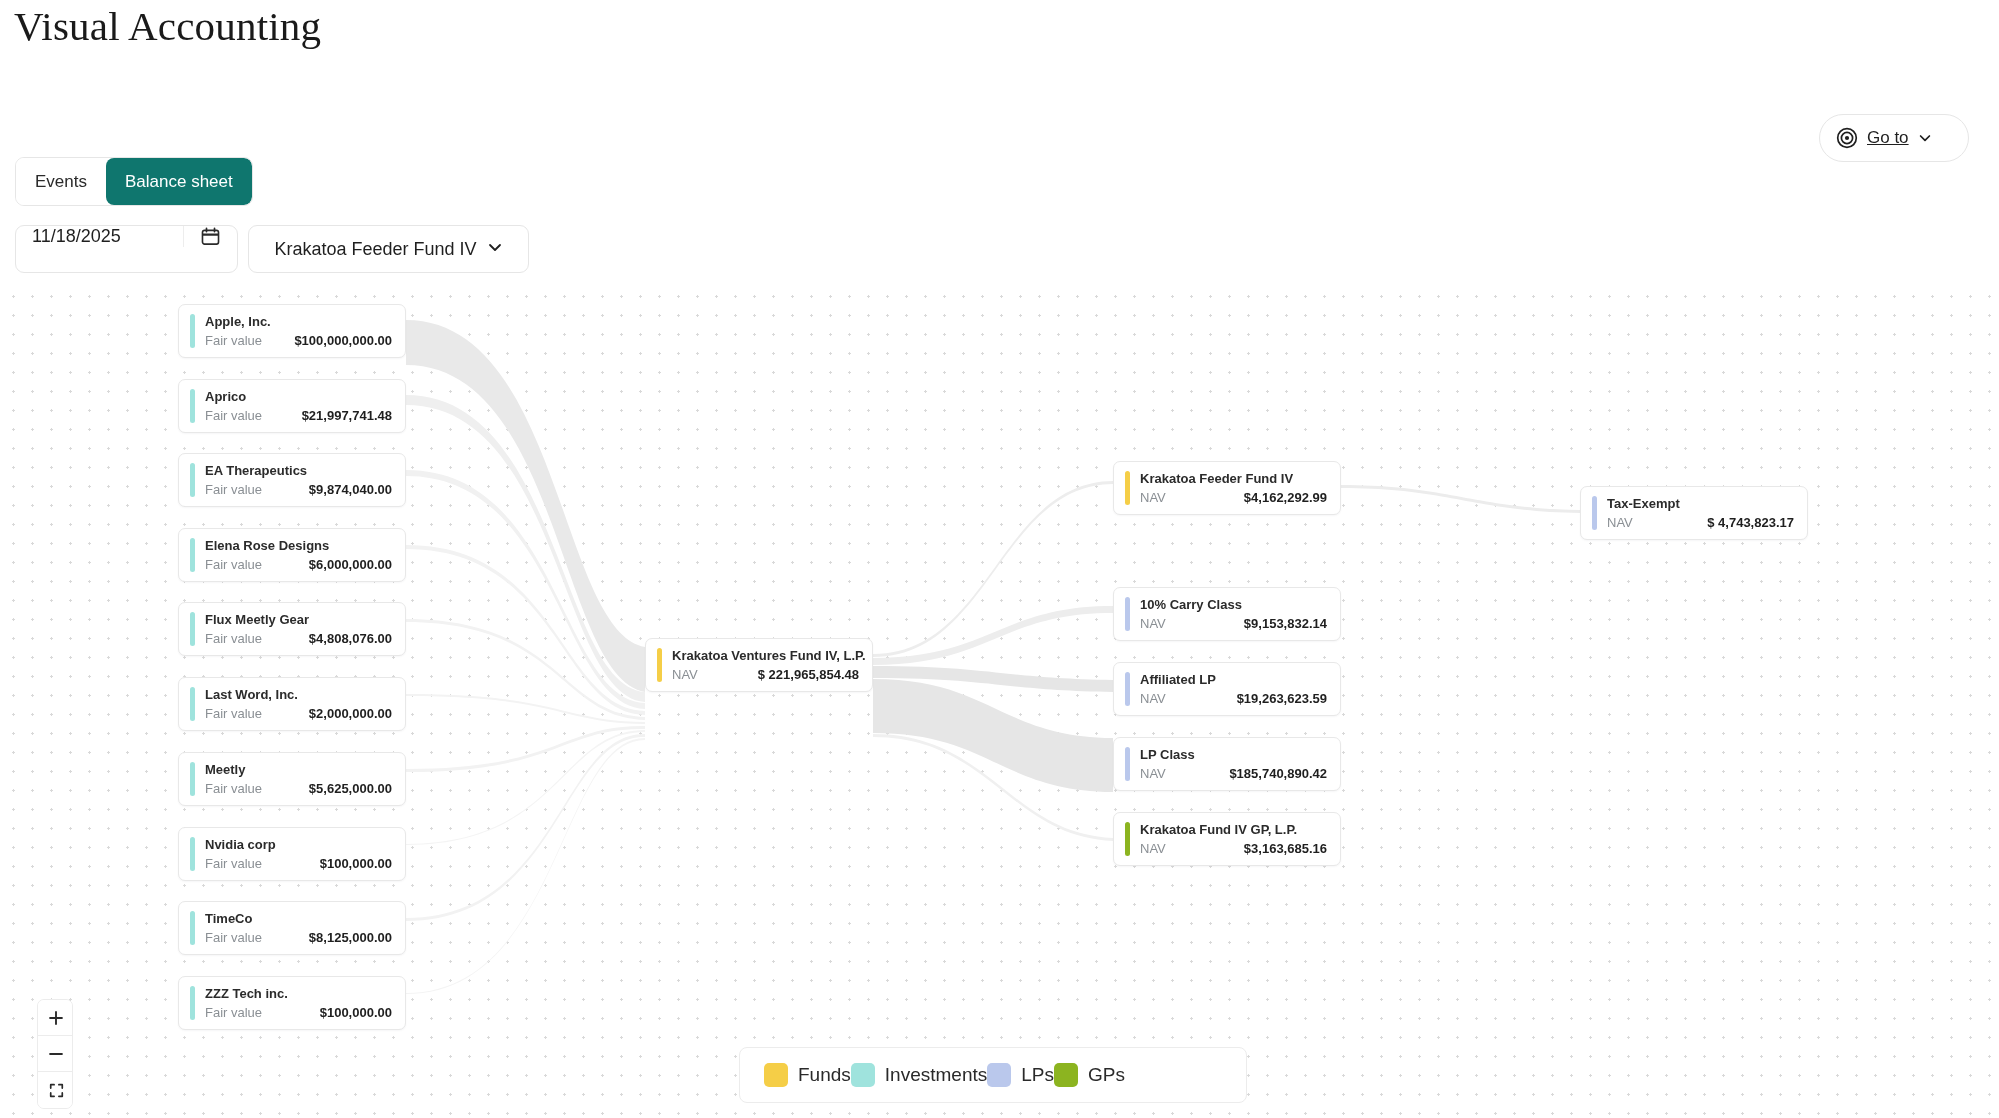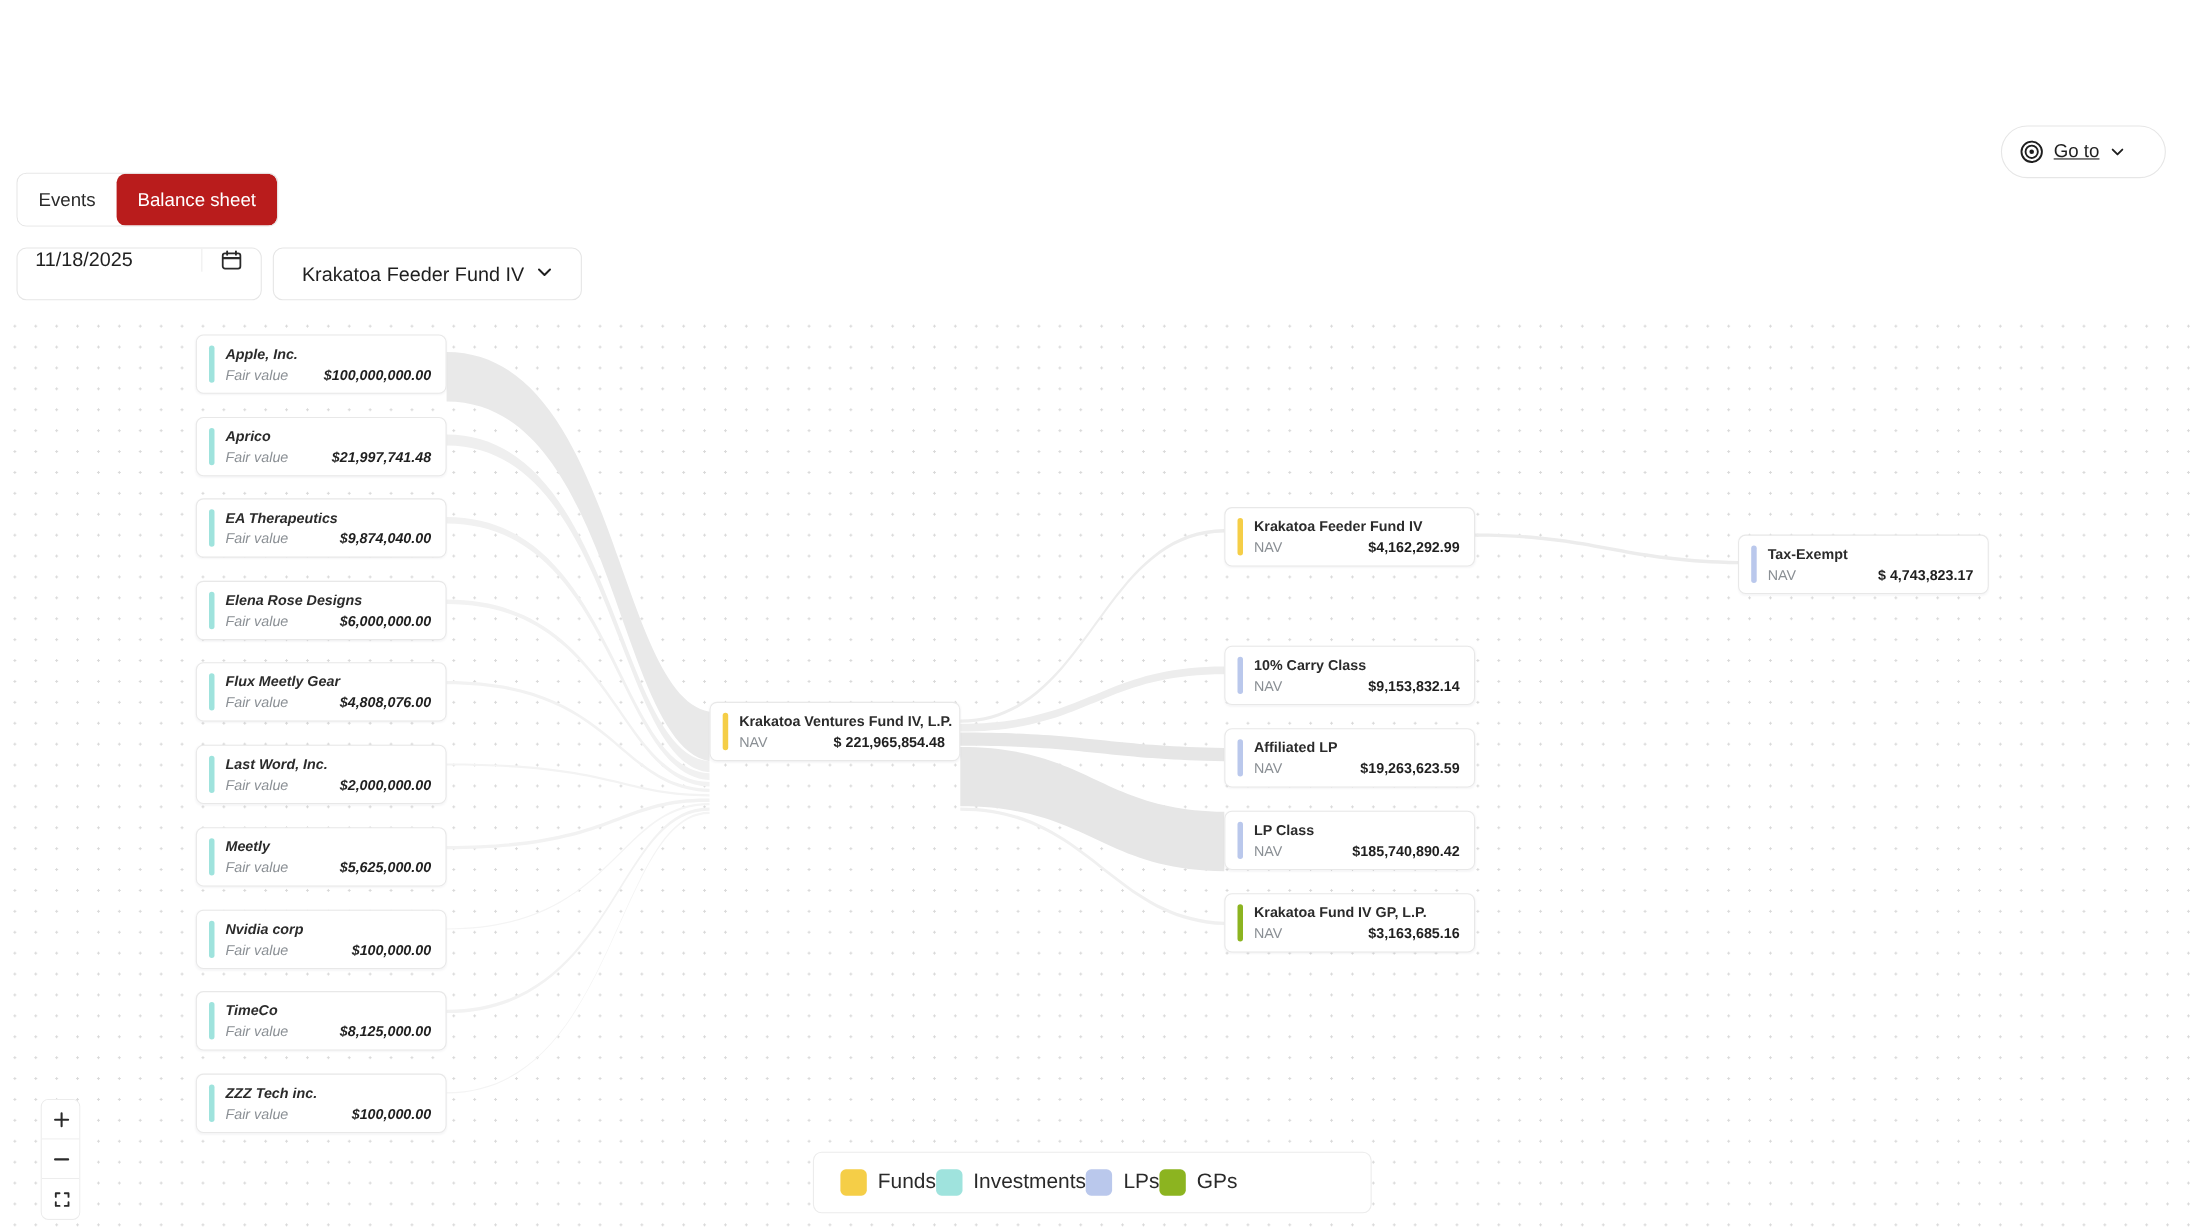--- a/index.html
+++ b/index.html
@@ -73,21 +73,21 @@
     display: flex;
     align-items: center;
     padding: 0 19px;
     font-size: 17px;
     color: #2a2a2a;
     background: #ffffff;
     cursor: pointer;
     white-space: nowrap;
   }
   .tab.active {
-    background: #b91c1c;
+    background: #0f766e;
     color: #ffffff;
     border-radius: 8px;
   }
 
   
   #date-field {
     position: absolute;
     left: 15px;
     top: 225px;
     width: 223px;
@@ -206,21 +206,21 @@
   }
   .node .metric-value {
     font-size: 13px;
     font-weight: 700;
     color: #1f1f1f;
     white-space: nowrap;
     line-height: 15px;
   }
 
   
-  .node.investment { width: 228px; height: 54px; left: 178px; font-style: italic; }
+  .node.investment { width: 228px; height: 54px; left: 178px; }
   .node.center-fund { width: 228px; height: 54px; left: 645px; }
   .node.tier3 { width: 228px; height: 54px; left: 1113px; }
   .node.tier4 { width: 228px; height: 54px; left: 1580px; }
 
   
   #zoom-controls {
     position: absolute;
     left: 37px;
     top: 999px;
     width: 36px;
@@ -272,20 +272,21 @@
     font-size: 19px;
     color: #2a2a2a;
     white-space: nowrap;
   }
 </style>
 </head>
 <body>
 
 <div id="root">
 
+  <div id="page-title">Visual Accounting</div>
 
   <div id="goto-button">
     <span class="target-icon">
       <svg viewBox="0 0 22 22" width="22" height="22">
         <circle cx="11" cy="11" r="9.3" fill="none" stroke="#1f1f1f" stroke-width="1.7"></circle>
         <circle cx="11" cy="11" r="5.6" fill="none" stroke="#1f1f1f" stroke-width="1.7"></circle>
         <circle cx="11" cy="11" r="2.1" fill="#1f1f1f"></circle>
       </svg>
     </span>
     <span class="goto-label">Go to</span>

